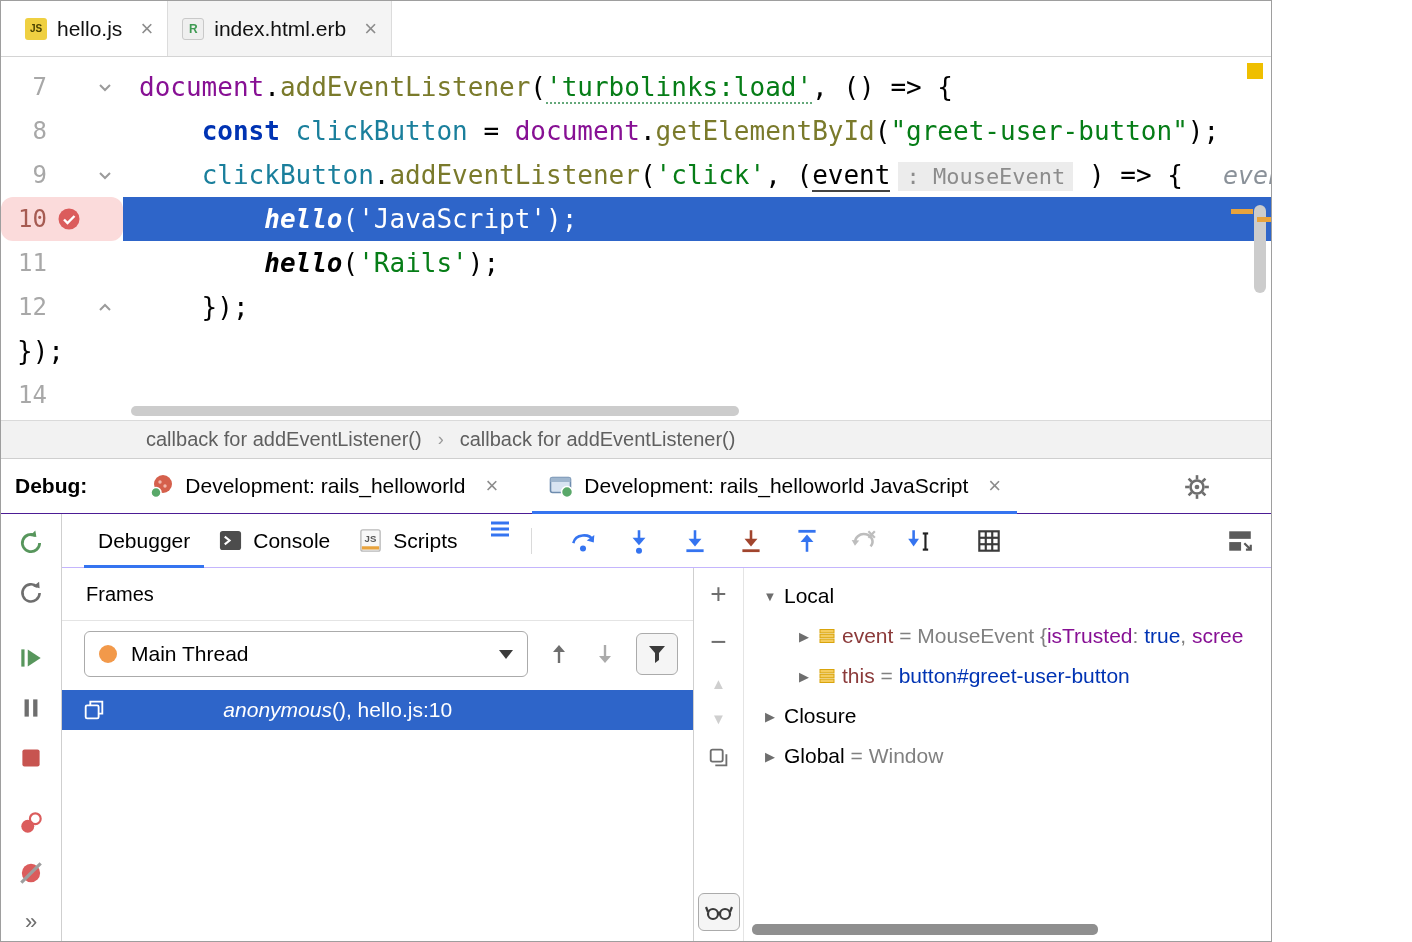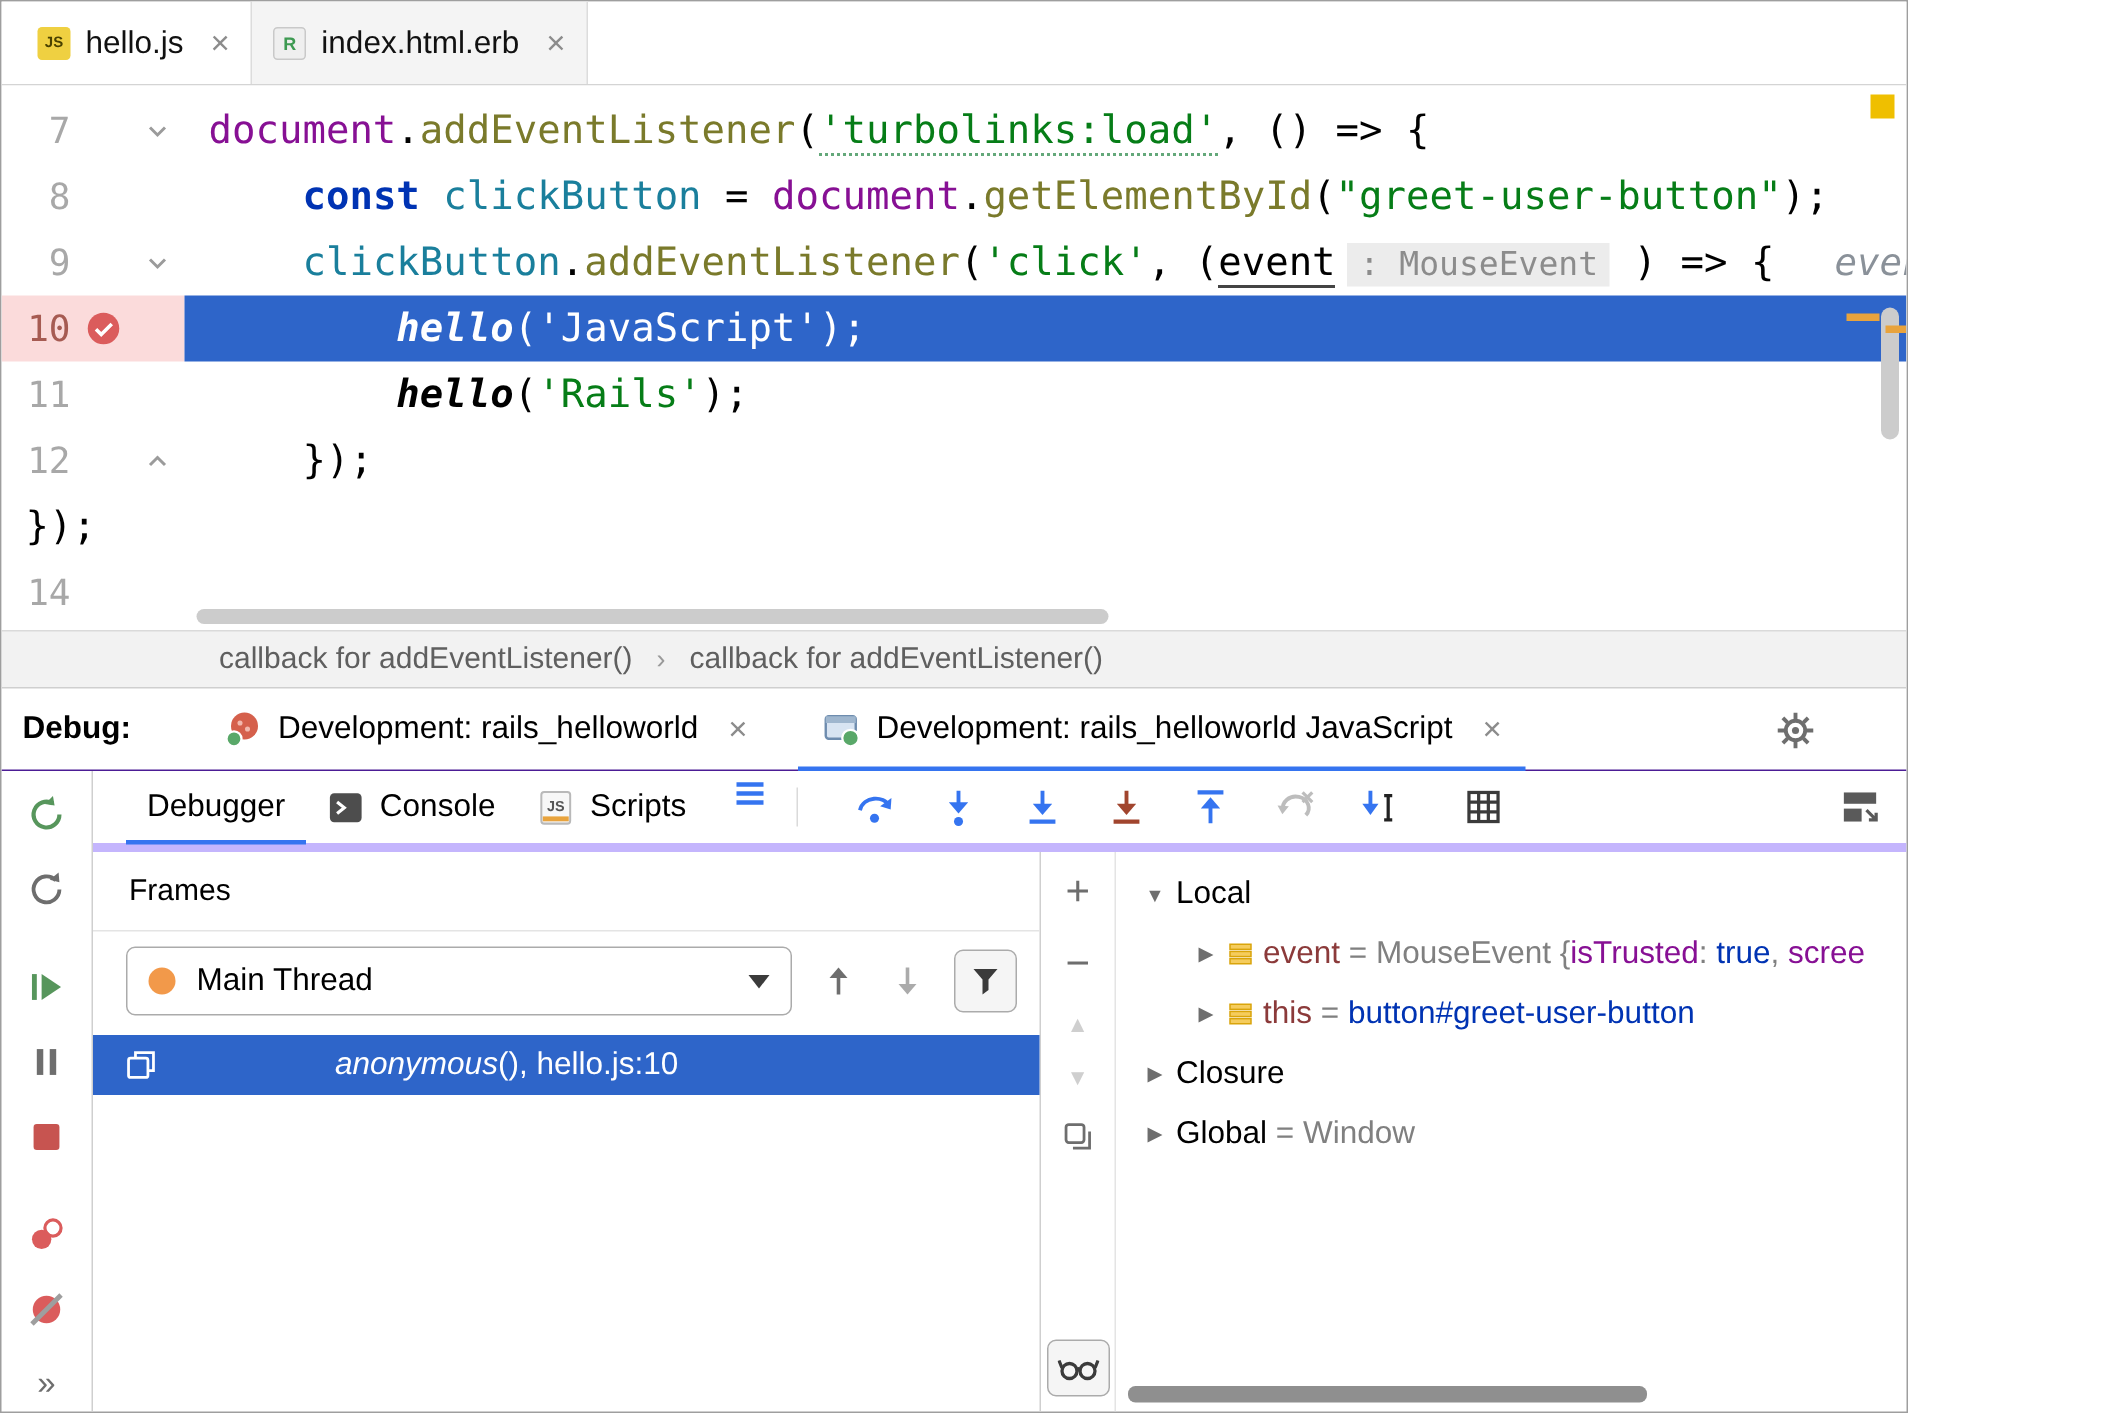--- a/index.html
+++ b/index.html
@@ -25,21 +25,21 @@
   .editor-lines { padding-top:8px; }
   .code-row { display:flex; height:44px; line-height:44px;
               font-family:"DejaVu Sans Mono",monospace; font-size:26px; white-space:pre; }
   .gutter { width:122px; flex:none; display:flex; align-items:center; }
   .lnum { width:46px; text-align:right; color:#A8A8A8; font-size:24px; }
   .bplnum { color:#A65B52; }
   .gicon { width:44px; display:flex; align-items:center; justify-content:center; }
   .gfold { width:28px; display:flex; align-items:center; justify-content:center; }
   .code { flex:1; padding-left:16px; min-width:0; }
   .code-row.hl .code { background:#2E65C9; color:#fff; }
-  .code-row.hl .gutter { background:#FBDBDB; }
+  .code-row.hl .gutter { background:#FBDBDB;border-radius:12px; }
   .tk-plain { color:#000; }
   .tk-global { color:#871094; }
   .tk-func { color:#7A7A2B; }
   .tk-string { color:#067D17; }
   .tk-stringu { color:#067D17; border-bottom:2px dotted #64A87A; }
   .tk-kw { color:#0033B3; font-weight:bold; }
   .tk-var { color:#1A7F9C; }
   .tk-param { color:#000; border-bottom:2px solid #444; }
   .tk-hint { background:#ECECEC; color:#8C8C8C; border-radius:0; padding:2px 8px;
              font-size:22px; margin-left:8px; }
@@ -76,21 +76,21 @@
 
   
   .debug-body { flex:1; display:flex; min-height:0; }
   .left-rail { width:61px; flex:none; border-right:1px solid #CFCFCF; display:flex;
                flex-direction:column; align-items:center; padding-top:14px; gap:21px; }
   .rail-gap { margin-top:14px; }
   .more-btn { margin-top:auto; margin-bottom:6px; color:#6E6E6E; font-size:22px; }
 
   .main-col { flex:1; display:flex; flex-direction:column; min-width:0; }
   .debug-toolbar { height:54px; flex:none; display:flex; align-items:stretch;
-                   border-bottom:6px solid #c4b5fd; padding-left:22px; }
+                   border-bottom:1px solid #c4b5fd; padding-left:22px; }
   .dtab { display:flex; align-items:center; gap:10px; font-size:21px; color:#000;
           padding:0 14px; position:relative; }
   .dtab.selected::after { content:""; position:absolute; left:0; right:0; bottom:-1px;
                           height:3px; background:#3574F0; }
   .tool-icons { display:flex; align-items:center; gap:26px; margin-left:26px; }
   .icon-btn { width:30px; height:30px; display:flex; align-items:center; justify-content:center; }
   .vsep { width:1px; height:26px; background:#DADADA; align-self:center; margin:0 10px 0 16px; }
   .grid-gap { margin-left:14px; }
   .layout-btn { margin-left:auto; margin-right:16px; align-self:center; }
 

